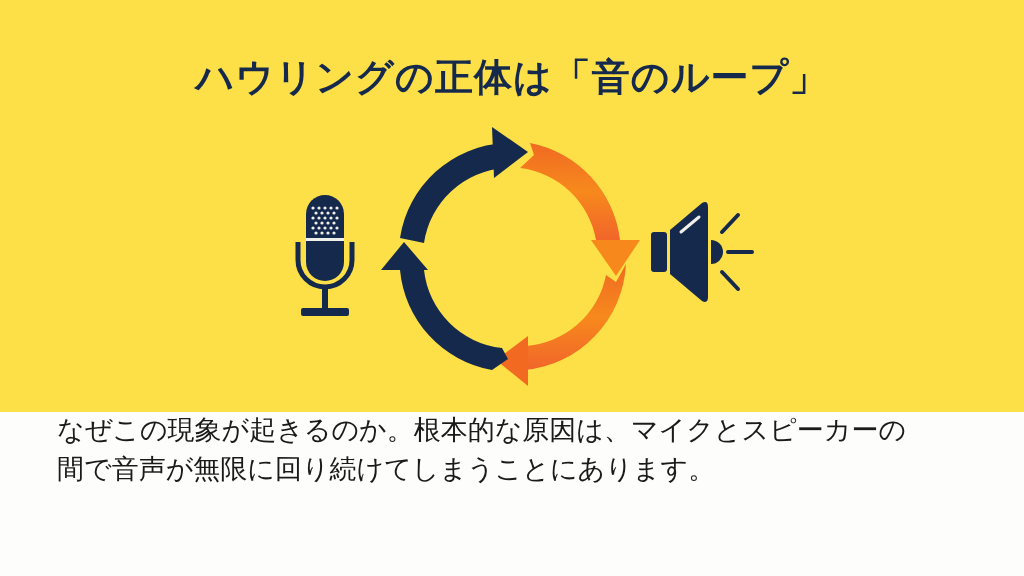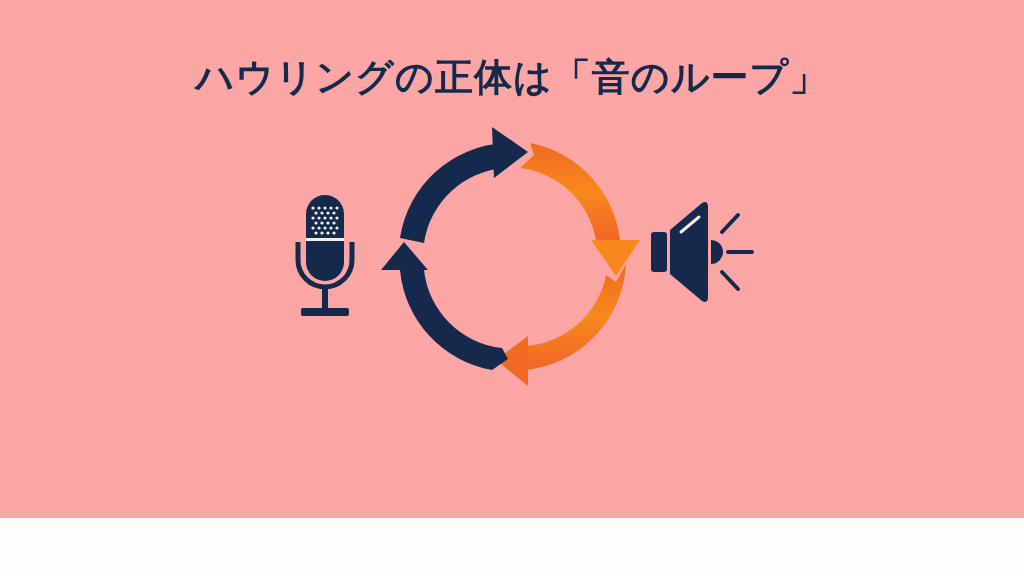--- a/index.html
+++ b/index.html
@@ -3,22 +3,22 @@
 <meta charset="utf-8">
 <style>
   html, body { margin:0; padding:0; }
   body {
     width:1024px; height:576px; overflow:hidden;
     background:#fdfdfc;
     font-family: "DejaVu Sans", "Liberation Sans", sans-serif;
     position:relative;
   }
   .slide {
-    position:absolute; left:0; top:0; width:1024px; height:518px;
-    background:#fca5a5;
+    position:absolute; left:0; top:0; width:1024px; height:412px;
+    background:#fde047;
   }
   .bottom-band {
     position:absolute; left:0; top:518px; width:1024px; height:58px;
     background:#fdfdfc;
   }
   .title {
     position:absolute; left:0; top:52px; width:1024px;
     text-align:center;
     font-size:38px; font-weight:bold; color:#15294d;
     letter-spacing:1px;
@@ -105,15 +105,19 @@
     <g>
       <path d="M626,264 A112,112 0 0 1 525,370 L525,346 A88,88 0 0 0 606,275 L616,282 Z" fill="url(#og)"></path>
       <path d="M528,336 L496,360 L528,386 Z" fill="#f26a22"></path>
     </g>
     <g>
       <path d="M492,370 A112,112 0 0 1 400,270 L424,270 A88,88 0 0 0 502,348 L508,359 Z" fill="#15294d"></path>
       <path d="M381,270 L428,270 L404,242 Z" fill="#15294d"></path>
     </g>
   </svg>
 
+  <div class="body-text">
+    <div>なぜこの現象が起きるのか。根本的な原因は、マイクとスピーカーの</div>
+    <div>間で音声が無限に回り続けてしまうことにあります。</div>
+  </div>
 </div>
 
 <div class="bottom-band"></div>
 
 </body></html>

